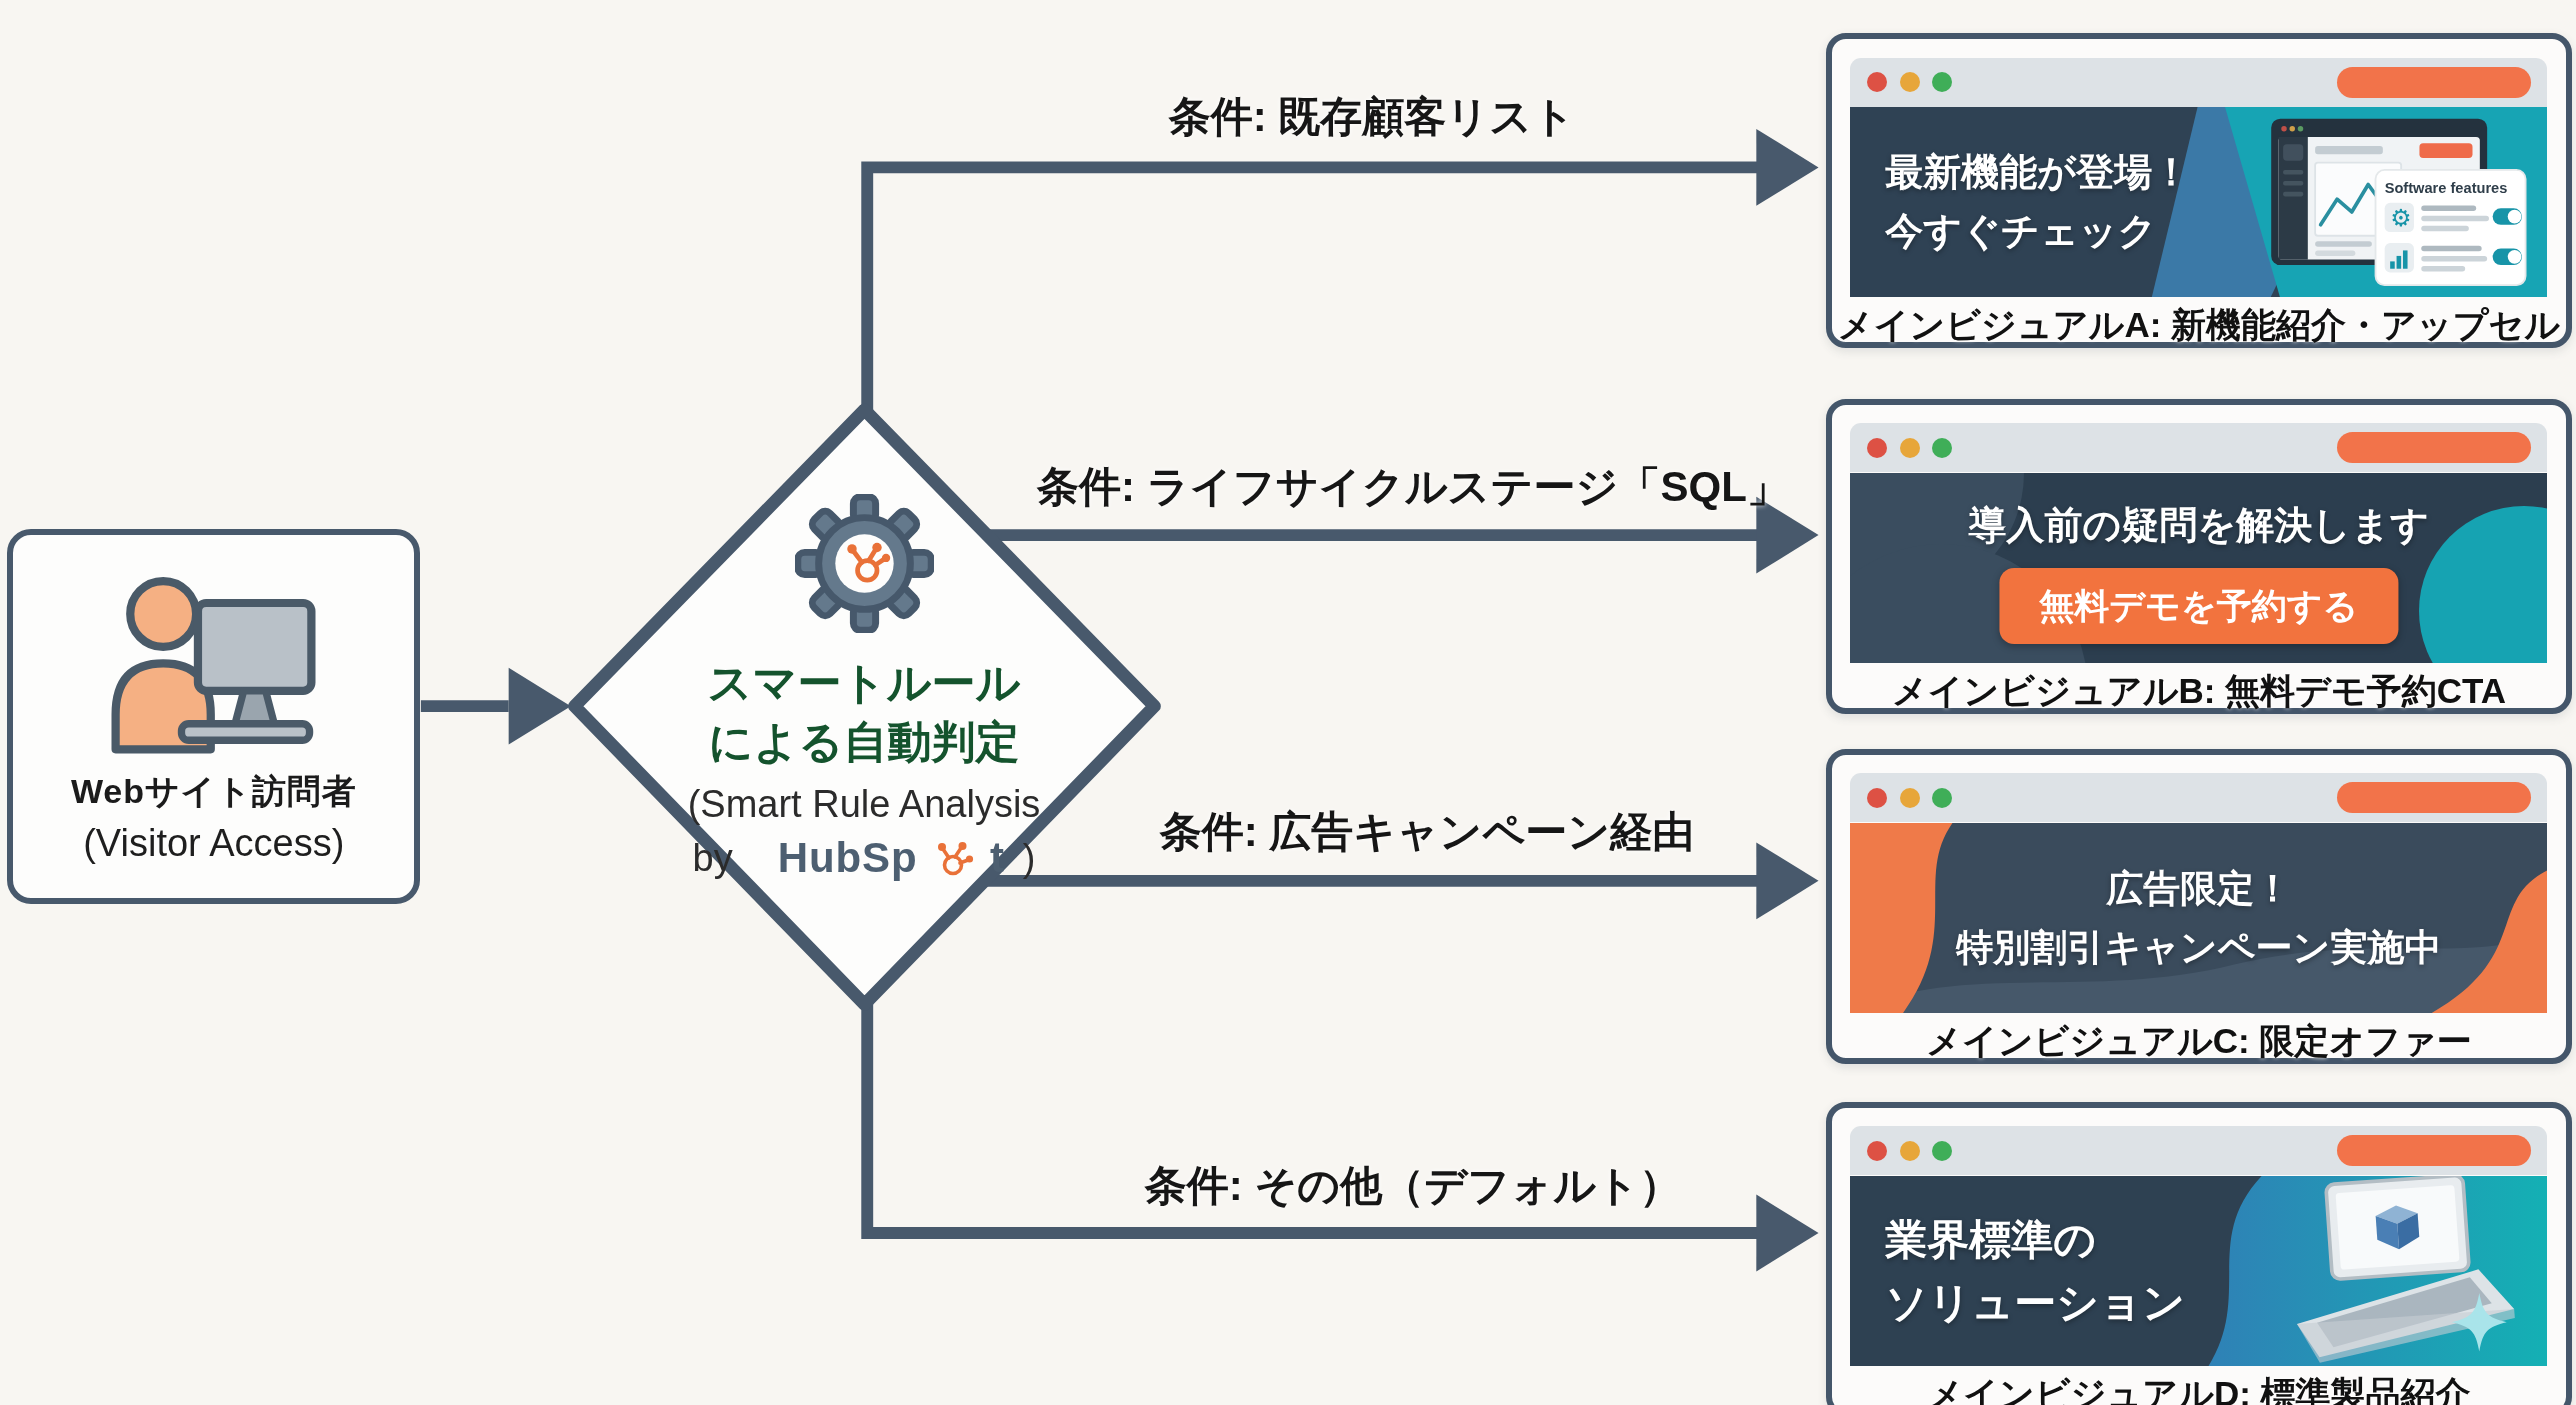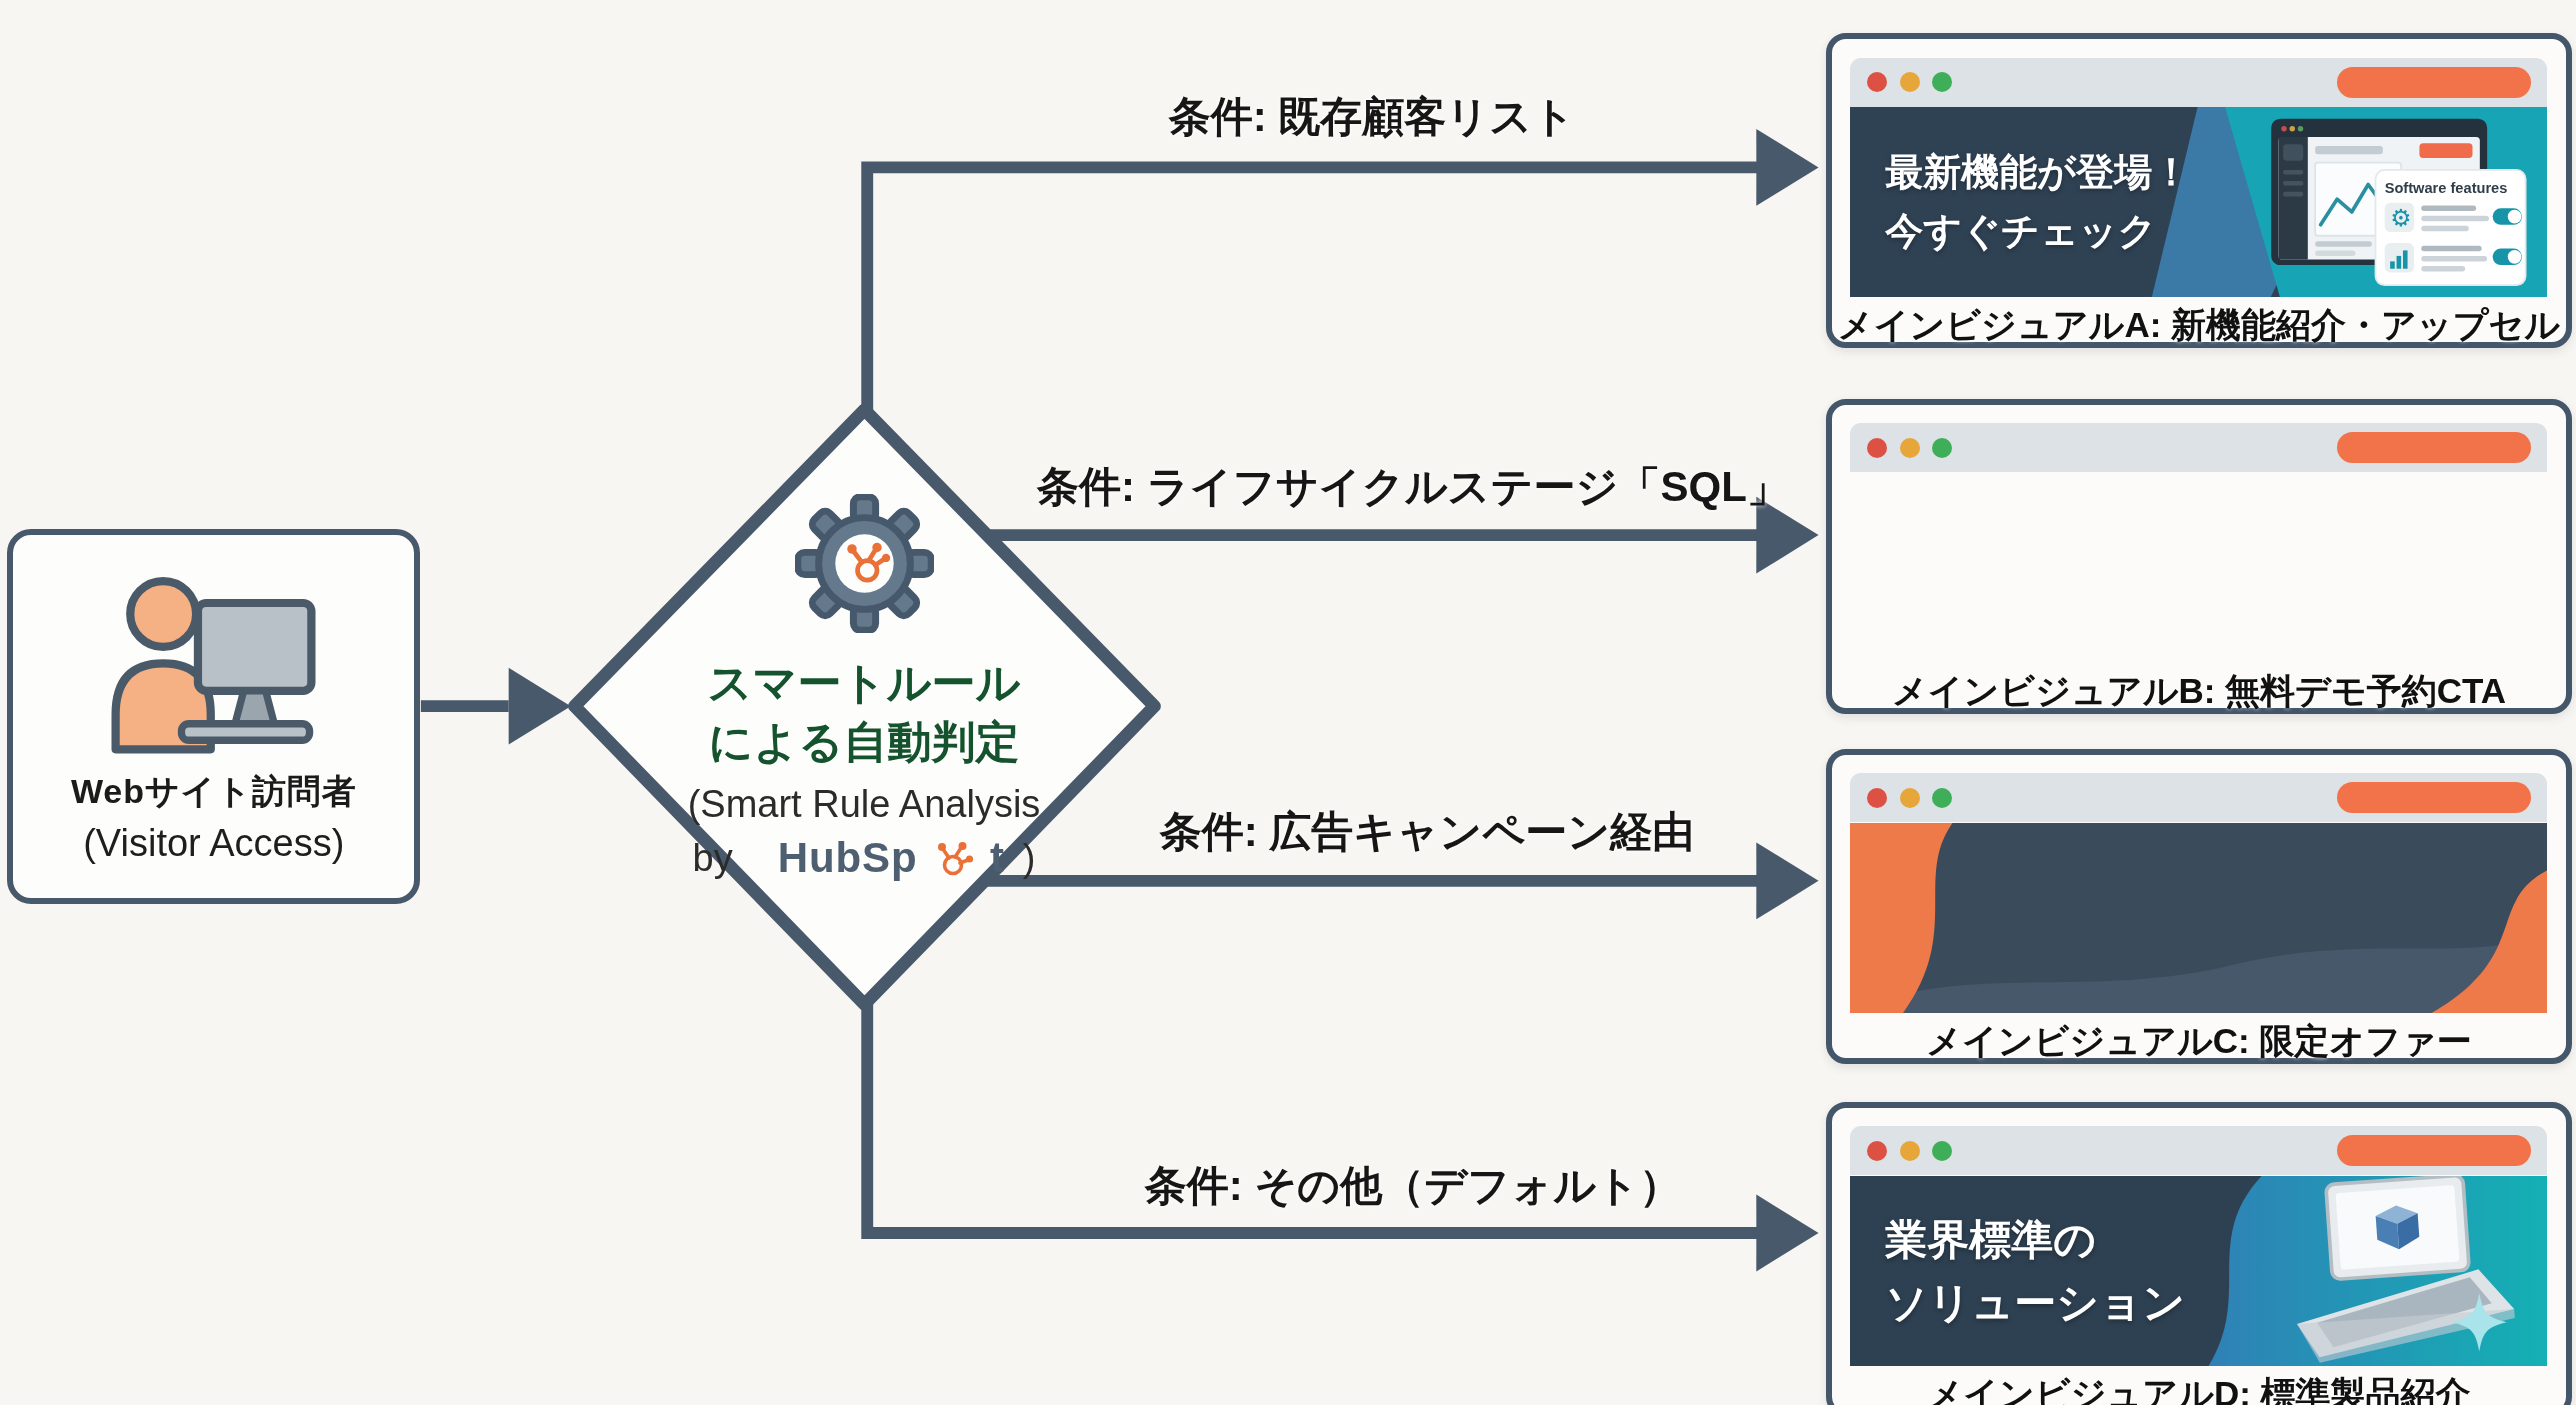--- a/index.html
+++ b/index.html
@@ -273,37 +273,48 @@
     <div class="caption">メインビジュアルA: 新機能紹介・アップセル</div>
   </div>
 
   <div class="browser-card" style="top:373px;">
     <div class="chrome-bar">
       <span class="dot red"></span>
       <span class="dot yellow"></span>
       <span class="dot green"></span>
       <span class="address-pill"></span>
     </div>
+    <div class="hero hero-b">
+      <span class="blob b1"></span>
+      <span class="blob b2"></span>
+      <span class="blob teal"></span>
+      <div class="headline">導入前の疑問を解決します</div>
+      <div class="cta">無料デモを予約する</div>
+    </div>
     <div class="caption">メインビジュアルB: 無料デモ予約CTA</div>
   </div>
 
   <div class="browser-card" style="top:723px;">
     <div class="chrome-bar">
       <span class="dot red"></span>
       <span class="dot yellow"></span>
       <span class="dot green"></span>
       <span class="address-pill"></span>
     </div>
     <div class="hero hero-c">
       <svg class="bg" viewBox="0 0 762 208" width="697" height="190" preserveAspectRatio="none">
         <rect width="762" height="208" fill="#3a4b5c"></rect>
         <path d="M0,208 C120,150 260,195 420,155 C560,120 680,155 762,120 L762,208 Z" fill="#46586a"></path>
         <path d="M0,0 L112,0 C70,60 122,120 58,208 L0,208 Z" fill="#ef7a49"></path>
         <path d="M762,52 C696,86 744,146 636,208 L762,208 Z" fill="#ef7a49"></path>
       </svg>
+      <div class="headline">
+        <div>広告限定！</div>
+        <div>特別割引キャンペーン実施中</div>
+      </div>
     </div>
     <div class="caption">メインビジュアルC: 限定オファー</div>
   </div>
 
   <div class="browser-card" style="top:1076px;">
     <div class="chrome-bar">
       <span class="dot red"></span>
       <span class="dot yellow"></span>
       <span class="dot green"></span>
       <span class="address-pill"></span>

